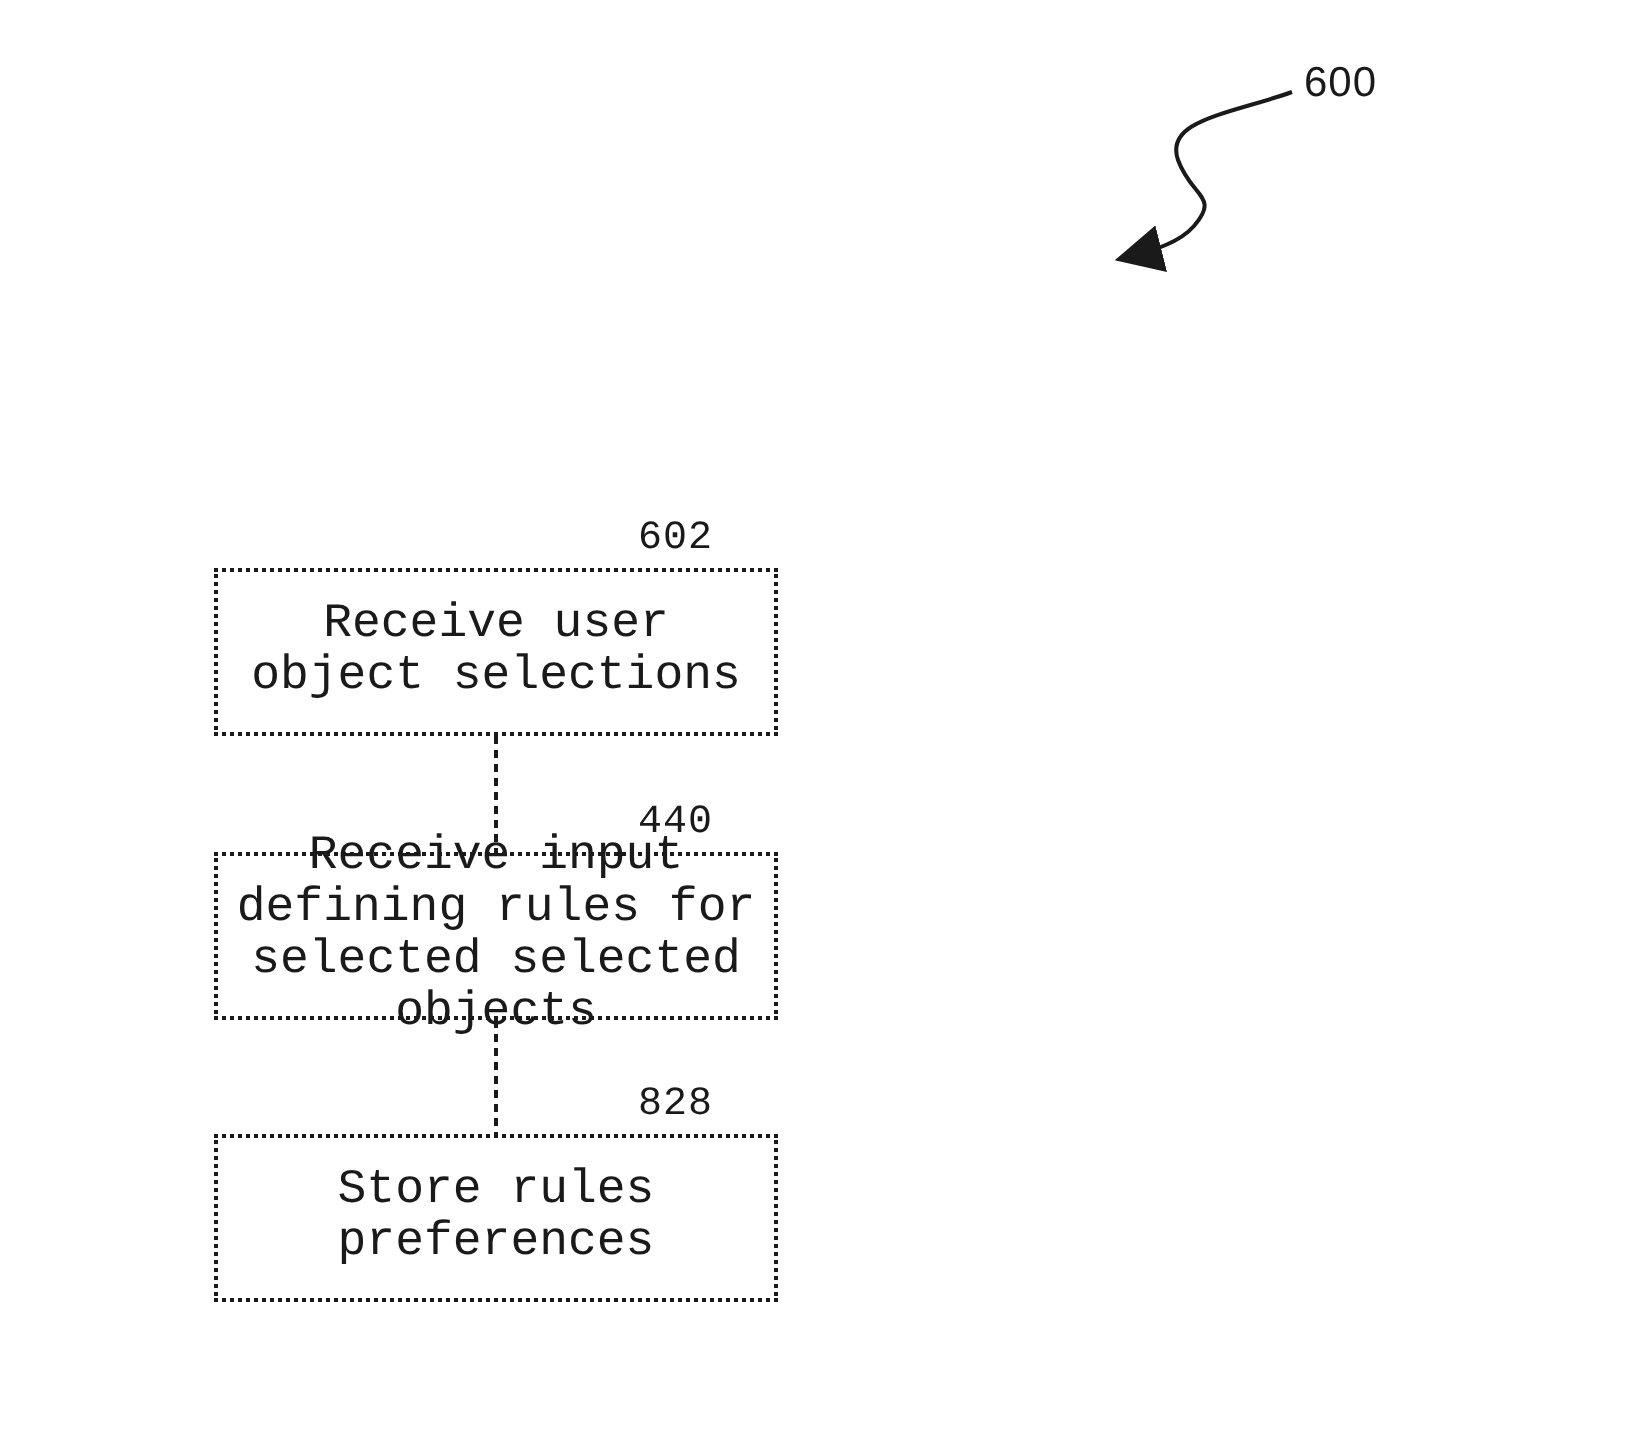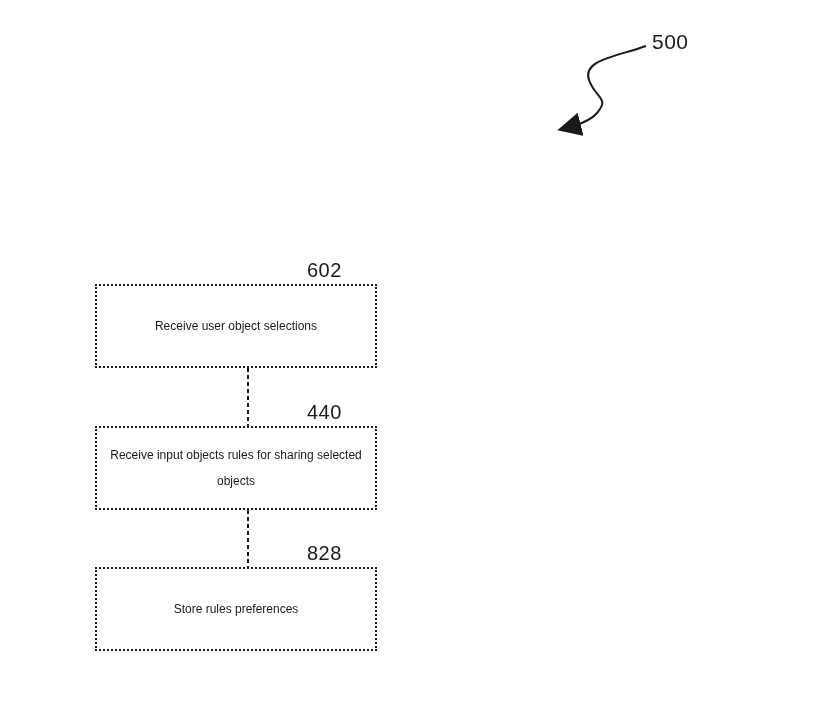--- a/index.html
+++ b/index.html
@@ -28,42 +28,43 @@
     position: absolute;
     left: 652px;
     top: 30px;
     font-size: 21px;
     line-height: 24px;
     letter-spacing: 0.5px;
     z-index: 2;
   }
   .node {
     position: absolute;
-    left: 95px;
+    left: 107px;
     width: 282px;
     height: 84px;
     z-index: 2;
+    font-family: Liberation Mono, monospace;
   }
   .node-602 { top: 284px; }
   .node-604 { top: 426px; }
   .node-606 { top: 567px; }
   .node-box {
     box-sizing: border-box;
     width: 100%;
     height: 100%;
     border: 2px dotted #1a1a1a;
     background: #ffffff;
     display: flex;
     align-items: center;
     justify-content: center;
     text-align: center;
     padding: 0 8px;
   }
   .node-label {
-    font-size: 12px;
+    font-size: 24px;
     line-height: 26px;
   }
   .node-ref {
     position: absolute;
     top: -25px;
     left: 212px;
     font-size: 20px;
     line-height: 22px;
     letter-spacing: 0.5px;
   }
@@ -80,33 +81,33 @@
       </marker>
     </defs>
 
     <path d="M646,46 C615,57 582,60 589,80 C596,99 610,98 597,113 C590,121 578,125 562,129" fill="none" stroke="#1a1a1a" stroke-width="2" marker-end="url(#arrowhead)"></path>
 
     <line x1="248" y1="368" x2="248" y2="426" stroke="#1a1a1a" stroke-width="2" stroke-dasharray="4 3"></line>
 
     <line x1="248" y1="510" x2="248" y2="567" stroke="#1a1a1a" stroke-width="2" stroke-dasharray="4 3"></line>
   </svg>
 
-  <div class="figure-ref">500</div>
+  <div class="figure-ref">600</div>
 
   <div class="node node-602">
     <div class="node-ref">602</div>
     <div class="node-box">
       <span class="node-label">Receive user object selections</span>
     </div>
   </div>
 
   <div class="node node-604">
     <div class="node-ref">440</div>
     <div class="node-box">
-      <span class="node-label">Receive input objects rules for sharing selected objects</span>
+      <span class="node-label">Receive input defining rules for selected selected objects</span>
     </div>
   </div>
 
   <div class="node node-606">
     <div class="node-ref">828</div>
     <div class="node-box">
       <span class="node-label">Store rules preferences</span>
     </div>
   </div>
 

